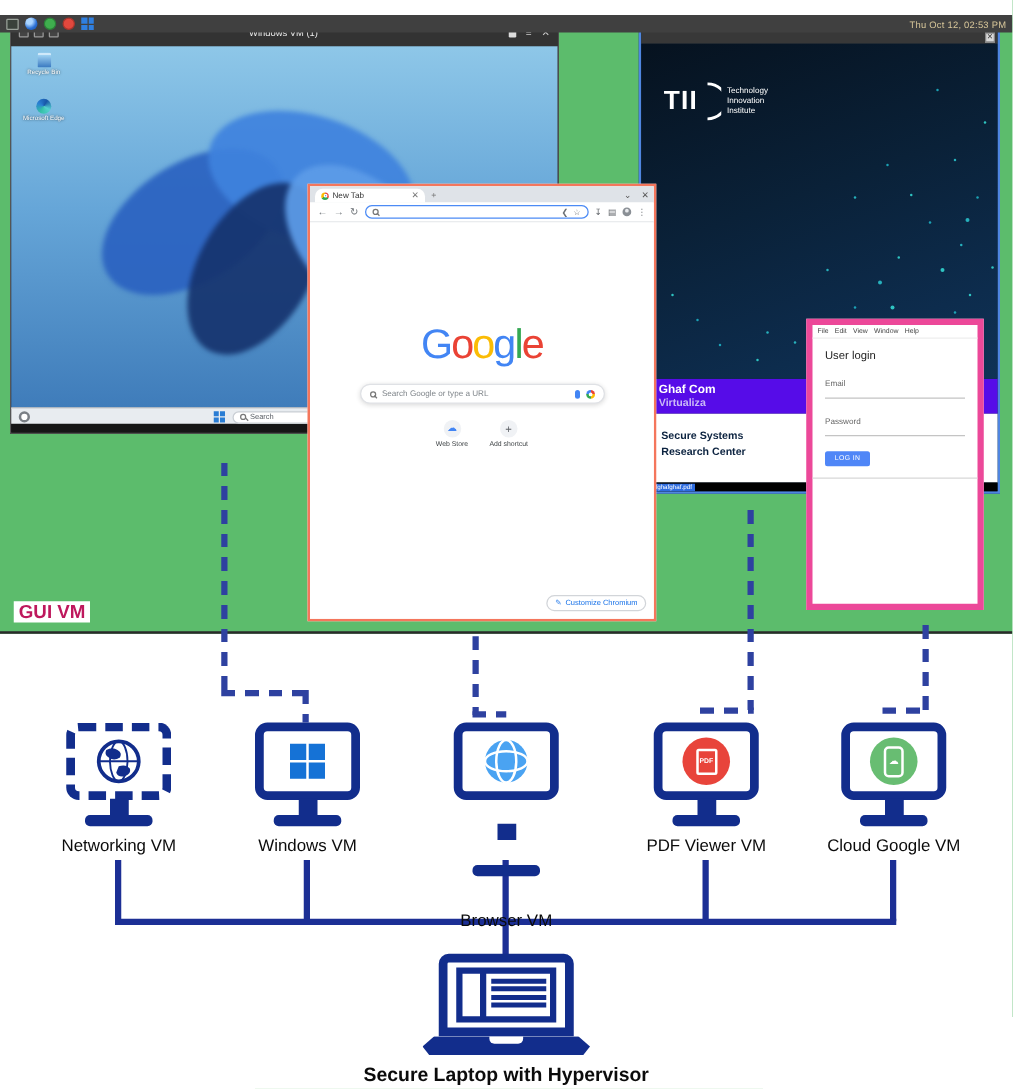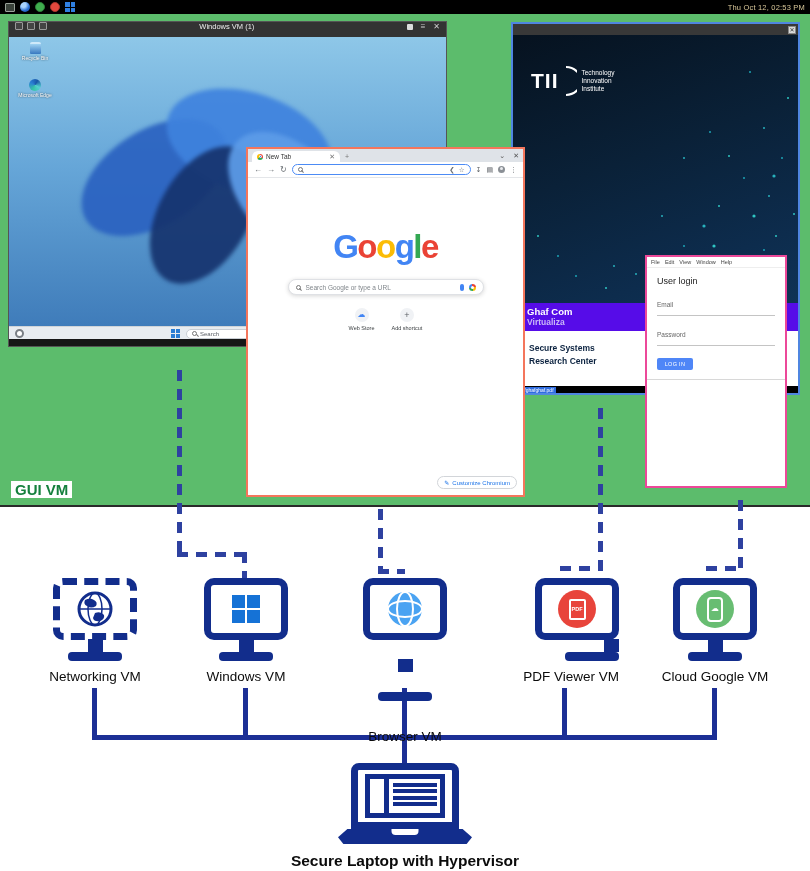--- a/index.html
+++ b/index.html
@@ -1,33 +1,33 @@
 <!DOCTYPE html>
 <html><head>
 <meta charset="utf-8">
 <style>
   * { margin:0; padding:0; box-sizing:border-box; }
   body { font-family:"Liberation Sans","DejaVu Sans",sans-serif; background:#fff; }
   .canvas { position:relative; width:810px; height:871px; background:#fff; overflow:hidden; }
 
   
-  .topbar { position:absolute; left:0; top:0; width:810px; height:14px; background:#000000; display:flex; align-items:center; padding:0 5px; z-index:50; }
+  .topbar { position:absolute; left:0; top:12px; width:810px; height:14px; background:#404040; display:flex; align-items:center; padding:0 5px; z-index:50; }
   .tb-icons { display:flex; align-items:center; gap:5px; }
   .tb-ic { width:10px; height:10px; border-radius:50%; }
   .tb-term { width:10px; height:9px; border-radius:1px; background:#3a423b; border:1px solid #9aa29a; }
   .tb-chromium { background:radial-gradient(circle at 35% 30%, #aad4ff 0 25%, #2a6fd4 60%, #174a9e 100%); }
   .tb-green { background:#3fae4e; border:1px solid #2c8038; }
   .tb-red { background:#e2483d; border:1px solid #a8352c; }
   .tb-win { width:10px; height:10px; border-radius:1px; display:grid; grid-template-columns:1fr 1fr; grid-template-rows:1fr 1fr; gap:1px; }
   .tb-win span { background:#2f7fe0; }
   .tb-clock { margin-left:auto; font-size:7.5px; color:#d8c79a; letter-spacing:.2px; }
 
   
   .guivm { position:absolute; left:0; top:14px; width:810px; height:493px; background:#5cbc6c; border-bottom:2px solid #2a2a2a; z-index:0; }
-  .guivm-label { position:absolute; left:11px; top:481px; background:#fff; padding:0 4px; font-size:15px; font-weight:bold; color:#15803d; z-index:20; }
+  .guivm-label { position:absolute; left:11px; top:481px; background:#fff; padding:0 4px; font-size:15px; font-weight:bold; color:#be185d; z-index:20; }
 
   
   .winvm { position:absolute; left:8px; top:21px; width:439px; height:326px; border:1px solid #555; background:#1a1a1a; z-index:5; display:flex; flex-direction:column; }
   .winvm-titlebar { height:15px; background:#333; display:flex; align-items:flex-start; padding:0 6px; color:#e6e6e6; }
   .wtb-left { display:flex; gap:4px; }
   .wtb-sq { width:8px; height:8px; border:1px solid #999; border-radius:1px; background:#444; }
   .winvm-title { flex:1; text-align:center; font-size:7.5px; color:#eee; }
   .wtb-right { display:flex; gap:8px; align-items:center; color:#ccc; font-size:8px; }
   .wtb-dot { width:6px; height:6px; background:#ddd; border-radius:1px; }
   .win-desktop { position:relative; flex:1; overflow:hidden; background:linear-gradient(180deg,#8ec7e8 0%, #66a6d8 45%, #3f7cba 100%); }
@@ -65,21 +65,21 @@
   .newtab-plus { margin-left:5px; margin-bottom:2px; }
   .winctl { margin-left:auto; display:flex; gap:8px; align-items:center; margin-bottom:2px; color:#555; font-size:7px; }
   .toolbar { height:16px; background:#fff; border-bottom:1px solid #e4e6e9; display:flex; align-items:center; gap:5px; padding:0 6px; }
   .nav-ic { font-size:8px; color:#6b7075; line-height:1; }
   .omnibox { flex:1; height:11px; border:1.5px solid #4c8bf5; border-radius:6px; display:flex; align-items:center; gap:3px; padding:0 5px; background:#fff; }
   .omni-right { margin-left:auto; display:flex; gap:4px; align-items:center; font-size:6.5px; color:#6b7075; }
   .tb-after { display:flex; gap:5px; align-items:center; font-size:7px; color:#5f6368; }
   .avatar-ic { width:7px; height:7px; border-radius:50%; background:#8a8f95; position:relative; }
   .avatar-ic::after { content:''; position:absolute; left:2px; top:1.2px; width:3px; height:3px; border-radius:50%; background:#e8eaed; }
   .ntp { position:relative; flex:1; background:#fff; display:flex; flex-direction:column; align-items:center; }
-  .glogo { margin-top:52px; font-size:33px; font-weight:bold; letter-spacing:-1.5px; line-height:1; }
+  .glogo { margin-top:80px; font-size:33px; font-weight:normal; letter-spacing:-1.5px; line-height:1; }
   .c-b { color:#4285F4; } .c-r { color:#EA4335; } .c-y { color:#FBBC05; } .c-g { color:#34A853; }
   .gsearch { margin-top:16px; width:196px; height:16px; border:1px solid #dfe1e5; border-radius:9px; box-shadow:0 1px 4px rgba(32,33,36,.18); display:flex; align-items:center; gap:5px; padding:0 7px; background:#fff; }
   .gsearch-ph { font-size:6.5px; color:#80868b; flex:1; }
   .mic-ic { width:4px; height:7px; border-radius:2px; background:#4285f4; }
   .lens-ic { width:7px; height:7px; border-radius:50%; background:conic-gradient(#ea4335 0 25%, #fbbc05 25% 50%, #34a853 50% 75%, #4285f4 75% 100%); position:relative; }
   .lens-ic::after { content:''; position:absolute; inset:2px; background:#fff; border-radius:50%; }
   .shortcuts { margin-top:13px; display:flex; gap:17px; }
   .sc { display:flex; flex-direction:column; align-items:center; gap:3px; }
   .sc-circle { width:14px; height:14px; border-radius:50%; background:#f0f2f5; display:flex; align-items:center; justify-content:center; }
   .sc-cloud { color:#4285f4; font-size:8px; line-height:1; }
@@ -107,21 +107,21 @@
   .tii-caption { color:#fff; font-size:6.5px; line-height:1.2; }
   .tii-banner { height:28px; background:#560ce8; padding:3px 0 0 14px; }
   .tii-banner-title { font-size:9.5px; font-weight:800; color:#fff; white-space:nowrap; }
   .tii-banner-sub { font-size:8.5px; font-weight:600; color:#c9b8f7; white-space:nowrap; }
   .tii-white { height:55px; background:#fff; padding:11px 0 0 16px; }
   .tii-org { font-size:8.5px; font-weight:800; color:#0c2340; line-height:1.5; }
   .tii-status { height:7px; background:#000; display:flex; align-items:center; padding:0 1px; }
   .tii-status span { background:#2e6ce0; color:#fff; font-size:5px; line-height:6px; padding:0 2px; }
 
   
-  .login { position:absolute; left:645px; top:255px; width:142px; height:233px; border:2px solid #ec4899; background:#fff; z-index:12; }
+  .login { position:absolute; left:645px; top:255px; width:142px; height:233px; border:5px solid #ec4899; background:#fff; z-index:12; }
   .login-menu { display:flex; gap:5px; padding:2px 4px; font-size:5.5px; color:#444; border-bottom:1px solid #eee; }
   .login-body { padding:0 10px; }
   .login-title { margin-top:8px; font-size:9px; color:#222; font-weight:400; }
   .field-label { margin-top:15px; font-size:6.5px; color:#666; }
   .uline { margin-top:7px; border-bottom:1px solid #c4c4c4; }
   .login-btn { margin-top:12px; width:36px; height:12px; background:#4f86f7; border-radius:2px; color:#fff; font-size:5.5px; display:flex; align-items:center; justify-content:center; letter-spacing:.3px; }
   .login-divider { margin-top:9px; border-top:1px solid #d8d8d8; margin-left:-10px; margin-right:-10px; }
 
   
   .dashv { position:absolute; width:5px; background:repeating-linear-gradient(to bottom,#2e41a0 0 11px, transparent 11px 19px); z-index:1; }
@@ -395,21 +395,21 @@
         <circle cx="20" cy="20" r="17" fill="#4aa3f2"></circle>
         <ellipse cx="20" cy="20" rx="8" ry="17" fill="none" stroke="#fff" stroke-width="2"></ellipse>
         <ellipse cx="20" cy="20" rx="17" ry="8" fill="none" stroke="#fff" stroke-width="2"></ellipse>
       </svg>
     </div>
     <div class="neck"></div>
       <div class="base"></div>
     <div class="vm-label">Browser VM</div>
   </div>
 
-  <div class="vm" style="left:479px; top:578px;align-items:flex-end;">
+  <div class="vm" style="left:495px; top:578px;">
     <div class="mon">
       <div class="circle-badge badge-red">
         <div class="pdf-doc">
             <span>PDF</span>
           </div>
       </div>
     </div>
     <div class="neck"></div>
       <div class="base"></div>
     <div class="vm-label">PDF Viewer VM</div>

